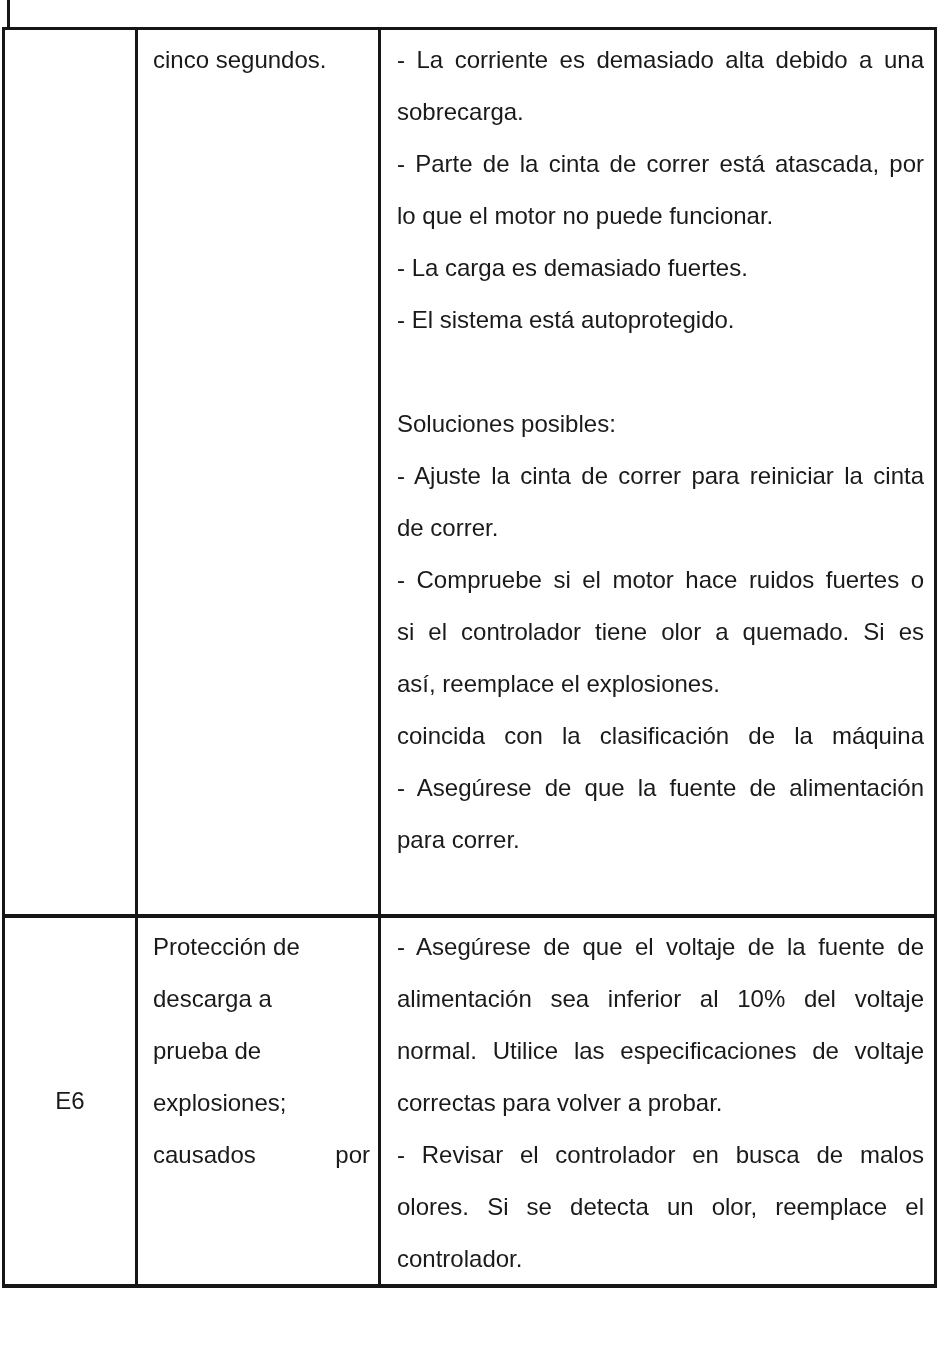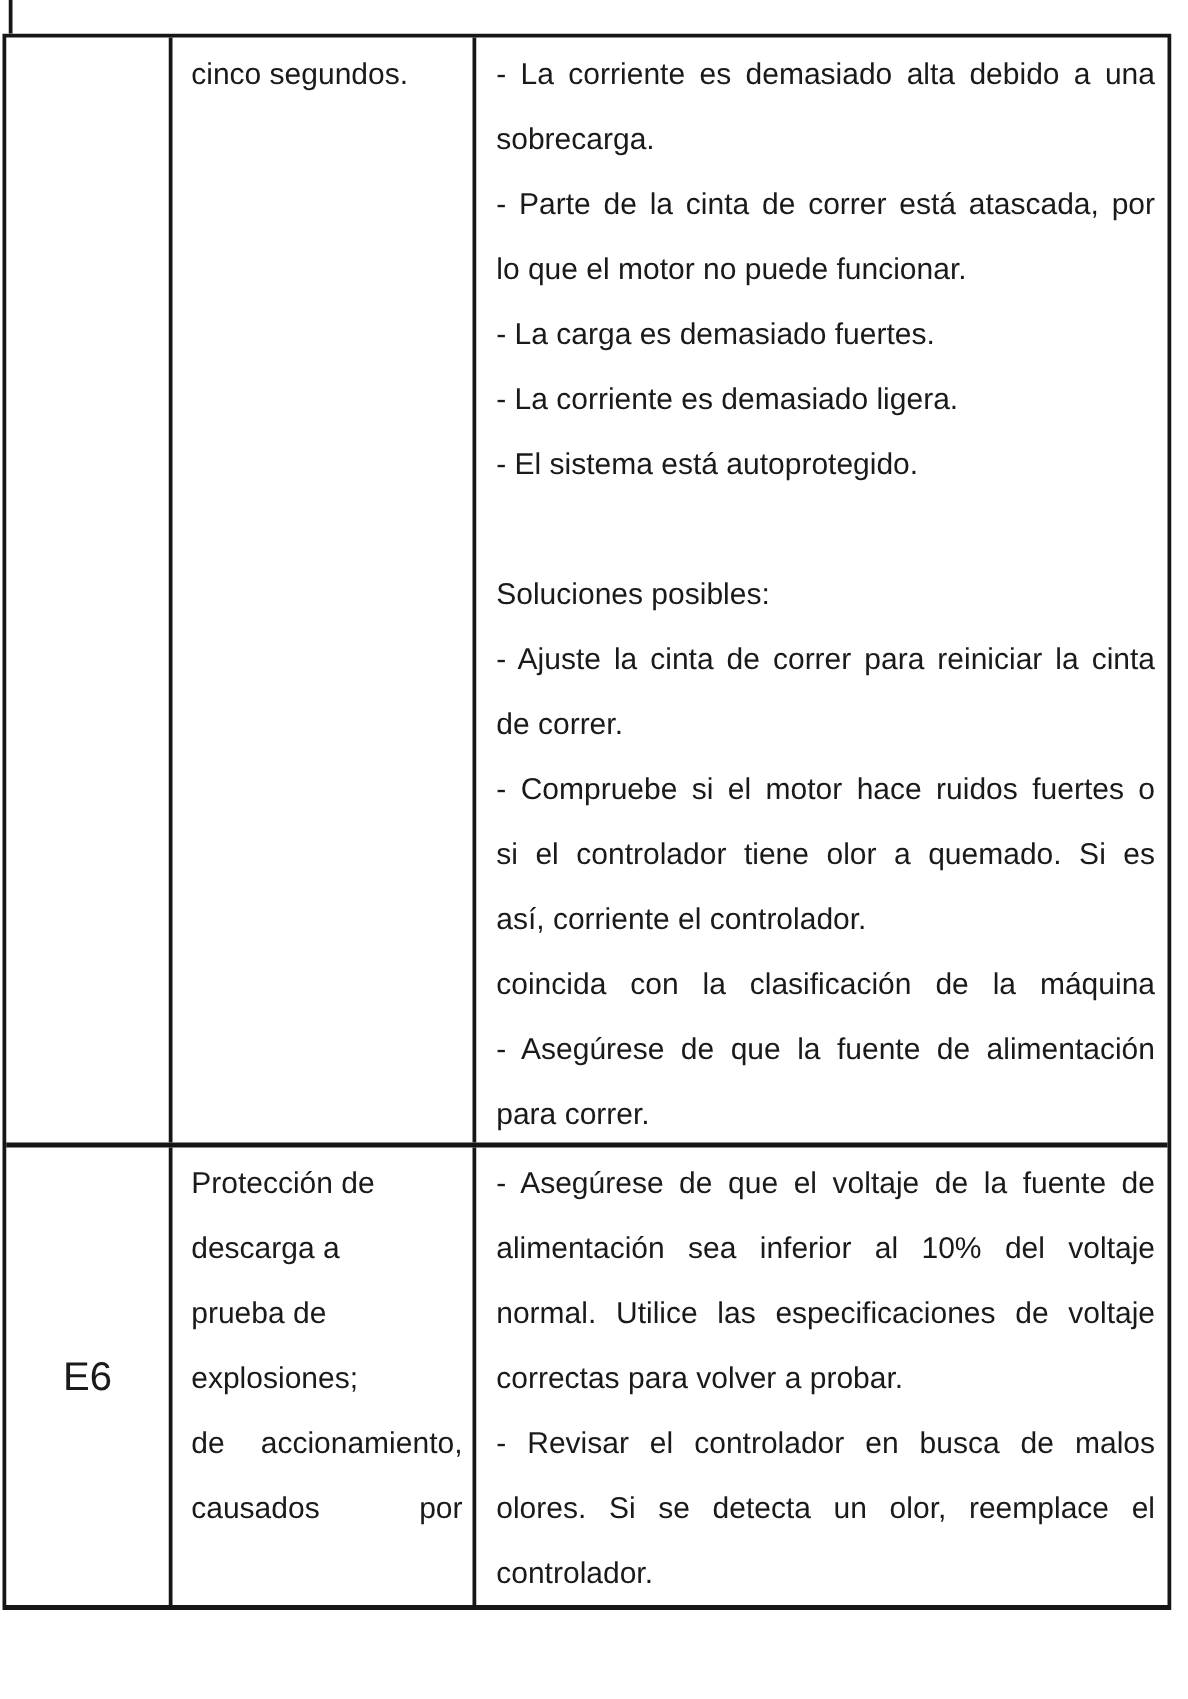--- a/index.html
+++ b/index.html
@@ -33,21 +33,21 @@
   }
   .row-cont{height:888px;border-bottom:4px solid var(--line);}
   .row-e6{height:366px;}
   .cell{
     border-right:3px solid var(--line);
     overflow:hidden;
   }
   .cell:last-child{border-right:none;}
   .cell-code{
     display:flex;align-items:center;justify-content:center;
-    font-size:32px;
+    font-size:24px;
   }
   .cell-desc{padding:4px 8px 0 15px;}
   .cell-sol{padding:4px 10px 0 16px;}
   .row-e6 .cell-desc,.row-e6 .cell-sol{padding-top:3px;}
   .tl{
     height:52px;line-height:52px;
     font-size:24px;
     overflow:hidden;
     white-space:nowrap;
   }
@@ -71,43 +71,41 @@
       <div class="cell cell-code"></div>
       <div class="cell cell-desc">
           <div class="tl">cinco segundos.</div>
         </div>
       <div class="cell cell-sol">
           <div class="tl j">- La corriente es demasiado alta debido a una</div>
           <div class="tl">sobrecarga.</div>
           <div class="tl j">- Parte de la cinta de correr está atascada, por</div>
           <div class="tl">lo que el motor no puede funcionar.</div>
           <div class="tl">- La carga es demasiado fuertes.</div>
-          <div class="tl">- La corriente es demasiado ligera.</div>
           <div class="tl">- El sistema está autoprotegido.</div>
           <div class="tl"></div>
           <div class="tl">Soluciones posibles:</div>
           <div class="tl j">- Ajuste la cinta de correr para reiniciar la cinta</div>
           <div class="tl">de correr.</div>
           <div class="tl j">- Compruebe si el motor hace ruidos fuertes o</div>
           <div class="tl j">si el controlador tiene olor a quemado. Si es</div>
-          <div class="tl">así, corriente el controlador.</div>
+          <div class="tl">así, reemplace el explosiones.</div>
           <div class="tl j">coincida con la clasificación de la máquina</div>
           <div class="tl j">- Asegúrese de que la fuente de alimentación</div>
           <div class="tl">para correr.</div>
         </div>
     </div>
 
     <div class="row row-e6">
       <div class="cell cell-code">E6</div>
       <div class="cell cell-desc">
           <div class="tl">Protección de</div>
           <div class="tl">descarga a</div>
           <div class="tl">prueba de</div>
           <div class="tl">explosiones;</div>
-          <div class="tl j">de accionamiento,</div>
           <div class="tl j">causados por</div>
         </div>
       <div class="cell cell-sol">
           <div class="tl j">- Asegúrese de que el voltaje de la fuente de</div>
           <div class="tl j">alimentación sea inferior al 10% del voltaje</div>
           <div class="tl j">normal. Utilice las especificaciones de voltaje</div>
           <div class="tl">correctas para volver a probar.</div>
           <div class="tl j">- Revisar el controlador en busca de malos</div>
           <div class="tl j">olores. Si se detecta un olor, reemplace el</div>
           <div class="tl">controlador.</div>

